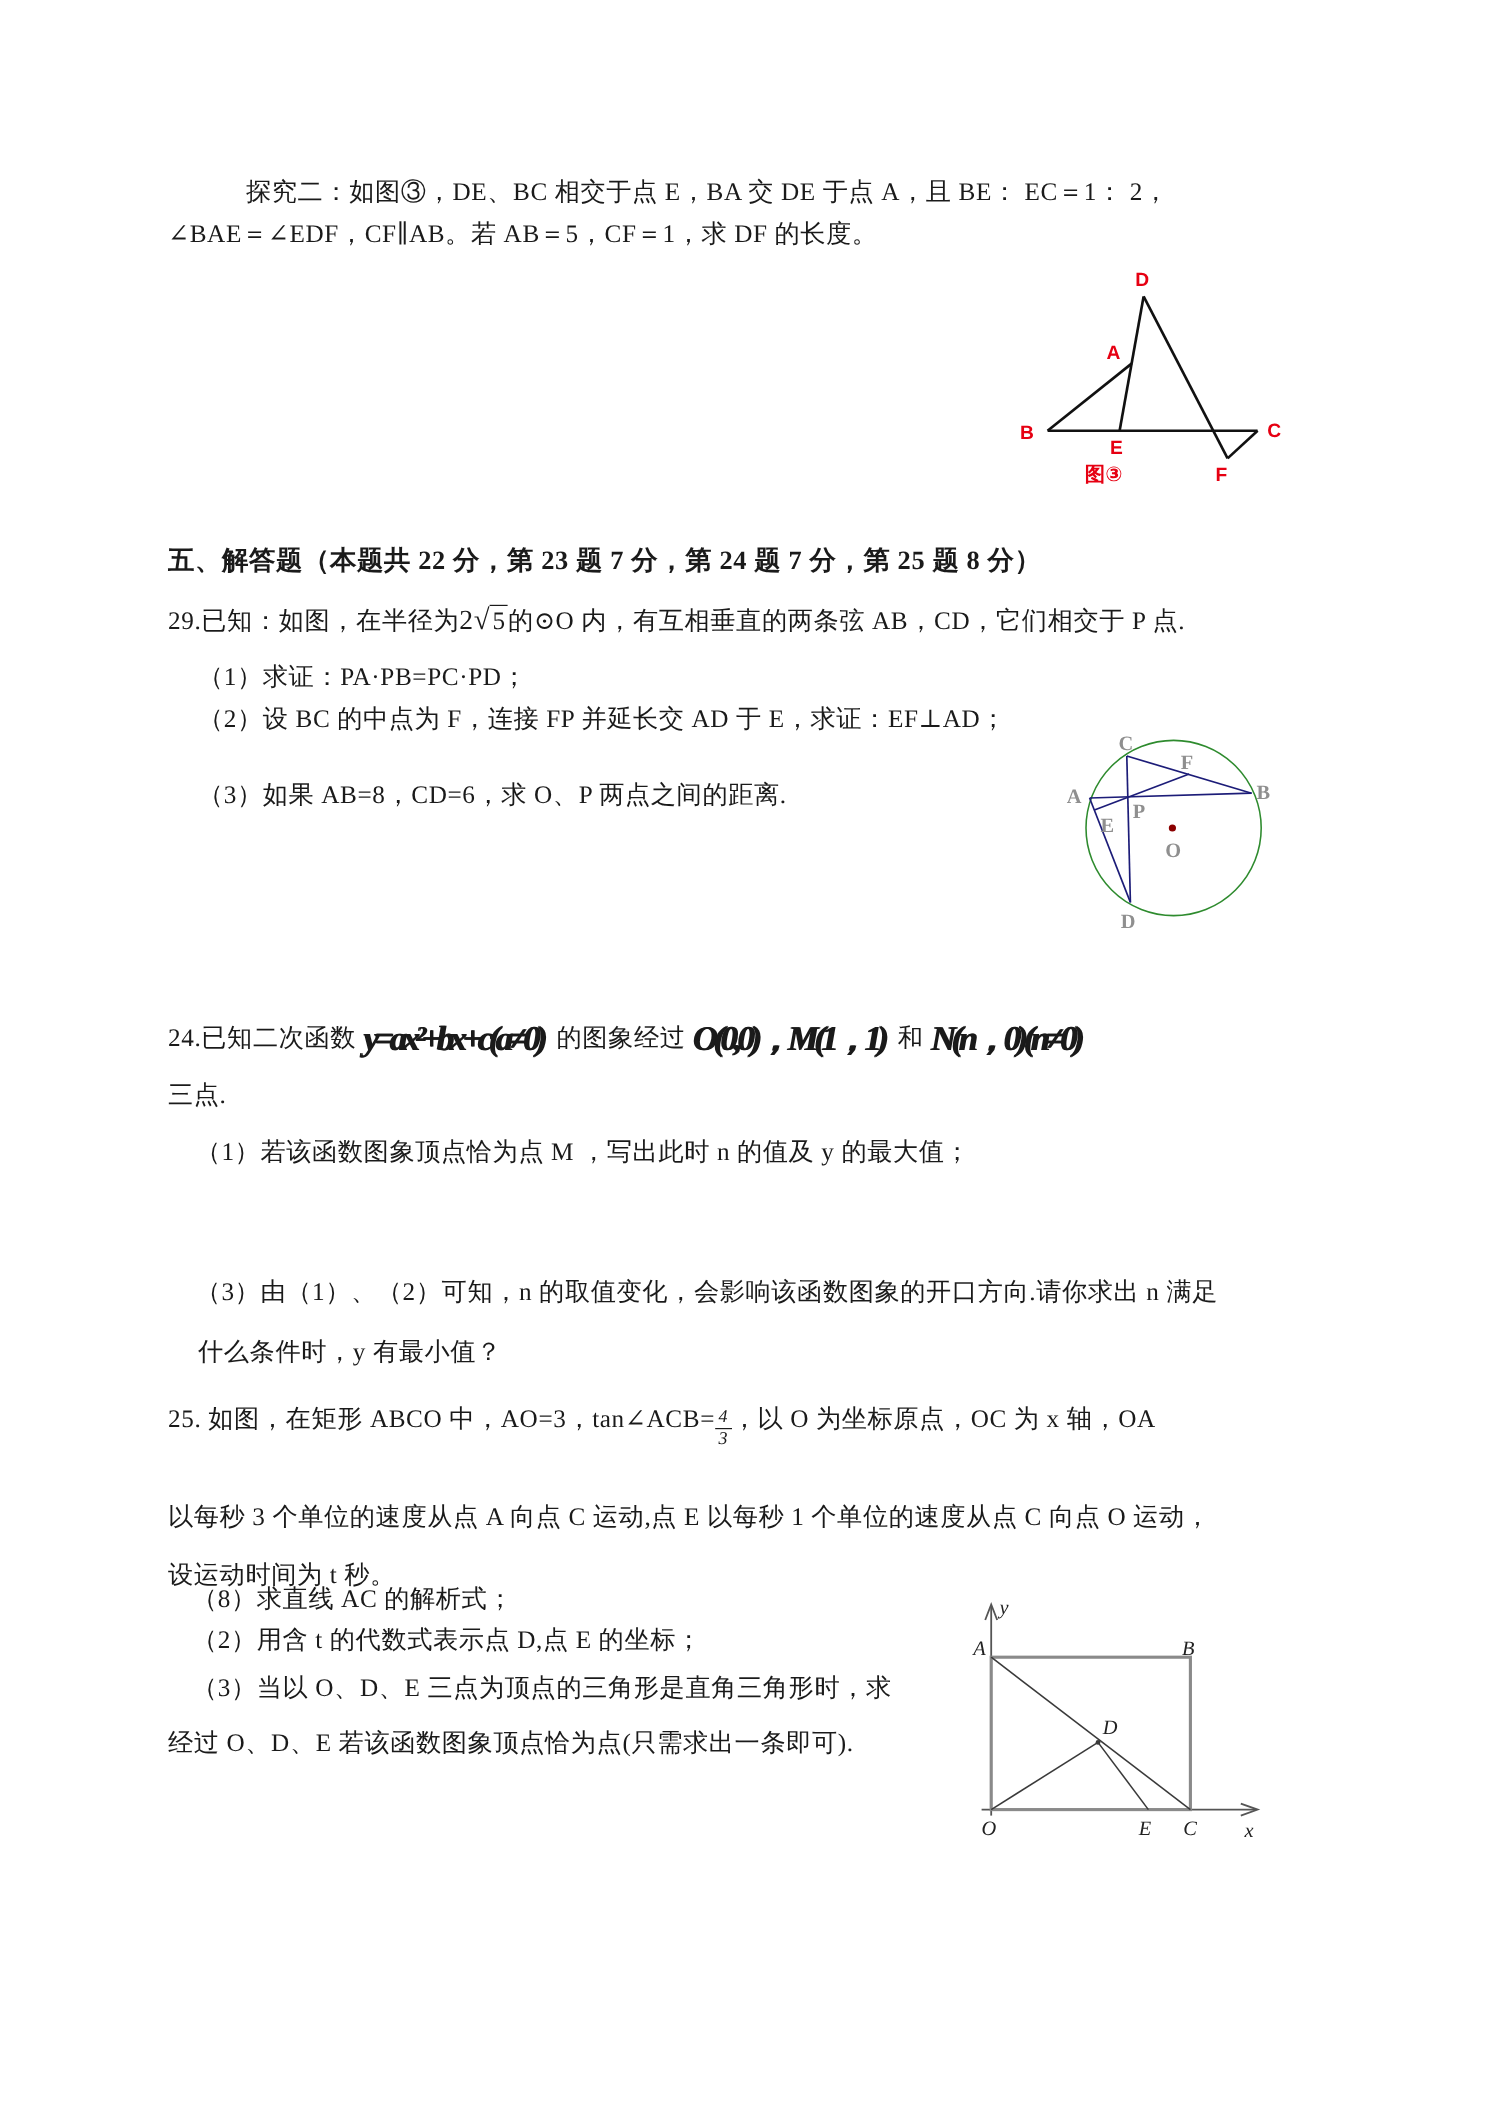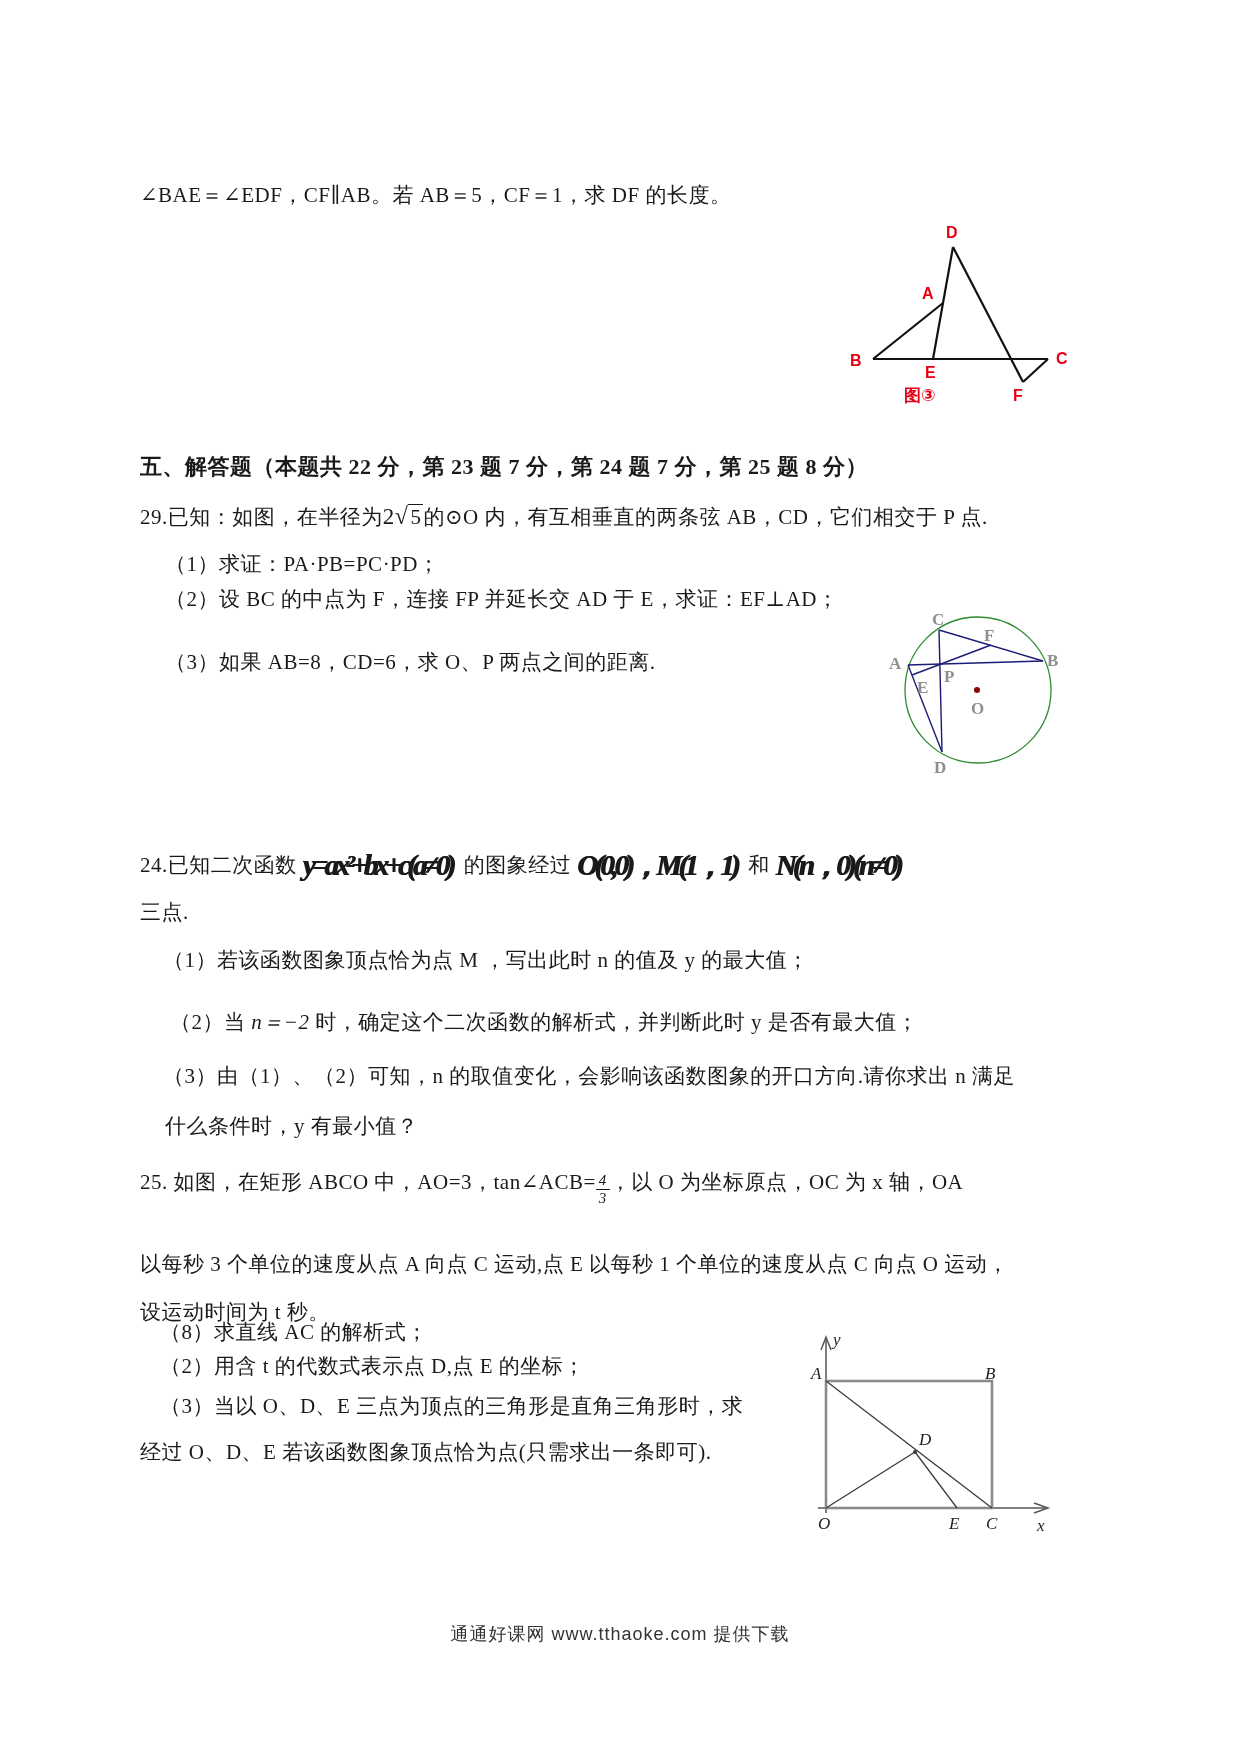--- a/index.html
+++ b/index.html
@@ -37,20 +37,21 @@
   svg{position:absolute;overflow:visible;}
   .fig3-label{font-family:"Liberation Sans","DejaVu Sans",sans-serif;font-weight:bold;font-size:16px;}
   .circ-label{font-family:"Liberation Serif","DejaVu Serif",serif;font-weight:bold;font-size:17px;}
   .coord-label{font-family:"Liberation Serif","DejaVu Serif",serif;font-style:italic;font-size:17px;}
 </style>
 </head>
 <body>
 
 <div class="page">
 
+  <div class="t" style="left:205px;top:146px;">探究二：如图③，DE、BC 相交于点 E，BA 交 DE 于点 A，且 BE： EC＝1： 2，</div>
   <div class="t" style="left:140px;top:181px;">∠BAE＝∠EDF，CF∥AB。若 AB＝5，CF＝1，求 DF 的长度。</div>
 
   <svg style="left:820px;top:200px;" width="260" height="212" viewBox="0 0 260 212">
     <line x1="53" y1="159" x2="228" y2="159" stroke="#111" stroke-width="2.2"></line>
     <line x1="53" y1="159" x2="123" y2="103" stroke="#111" stroke-width="2.2"></line>
     <line x1="133" y1="47" x2="113" y2="159" stroke="#111" stroke-width="2.2"></line>
     <line x1="133" y1="47" x2="203" y2="182" stroke="#111" stroke-width="2.2"></line>
     <line x1="228" y1="159" x2="203" y2="182" stroke="#111" stroke-width="2.2"></line>
     <text class="fig3-label" x="126" y="38" fill="#e60012">D</text>
     <text class="fig3-label" x="102" y="99" fill="#e60012">A</text>
@@ -91,25 +92,20 @@
   <div class="t" style="left:140px;top:846px;text-align:center;">
     <span>24.已知二次函数</span>
     <span class="garble">y=ax²+bx+c(a≠0)</span>
     <span>的图象经过</span>
     <span class="garble">O(0,0)，M(1，1)</span>
     <span>和</span>
     <span class="garble">N(n，0)(n≠0)</span>
   </div>
   <div class="t" style="left:140px;top:898px;">三点.</div>
   <div class="t" style="left:163px;top:946px;">（1）若该函数图象顶点恰为点 M ，写出此时 n 的值及 y 的最大值；</div>
-  <div class="t" style="left:170px;top:1008px;">
-    <span>（2）当</span>
-    <span class="mathit">n＝−2</span>
-    <span>时，确定这个二次函数的解析式，并判断此时 y 是否有最大值；</span>
-  </div>
   <div class="t" style="left:163px;top:1062px;">（3）由（1）、（2）可知，n 的取值变化，会影响该函数图象的开口方向.请你求出 n 满足</div>
   <div class="t" style="left:165px;top:1112px;">什么条件时，y 有最小值？</div>
 
   <div class="t" style="left:140px;top:1168px;">
     <span>25. 如图，在矩形 ABCO 中，AO=3，tan∠ACB=</span><span class="frac"><span class="num">4</span><span class="den">3</span></span><span>，以 O 为坐标原点，OC 为 x 轴，OA</span>
   </div>
   <div class="t" style="left:140px;top:1250px;">以每秒 3 个单位的速度从点 A 向点 C 运动,点 E 以每秒 1 个单位的速度从点 C 向点 O 运动，</div>
   <div class="t" style="left:140px;top:1286px;margin-top:12px;">设运动时间为 t 秒。</div>
   <div class="t" style="left:160px;top:1318px;">（8）求直线 AC 的解析式；</div>
   <div class="t" style="left:160px;top:1352px;">（2）用含 t 的代数式表示点 D,点 E 的坐标；</div>
@@ -129,15 +125,14 @@
     <text class="coord-label" x="23" y="20" fill="#222">y</text>
     <text class="coord-label" x="1" y="54" fill="#222">A</text>
     <text class="coord-label" x="175" y="54" fill="#222">B</text>
     <text class="coord-label" x="109" y="120" fill="#222">D</text>
     <text class="coord-label" x="8" y="204" fill="#222">O</text>
     <text class="coord-label" x="139" y="204" fill="#222">E</text>
     <text class="coord-label" x="176" y="204" fill="#222">C</text>
     <text class="coord-label" x="227" y="206" fill="#222">x</text>
   </svg>
 
-  <div class="footer" style="top:1622px;">通通好课网  www.tthaoke.com  提供下载</div>
 
 </div>
 
 </body></html>

